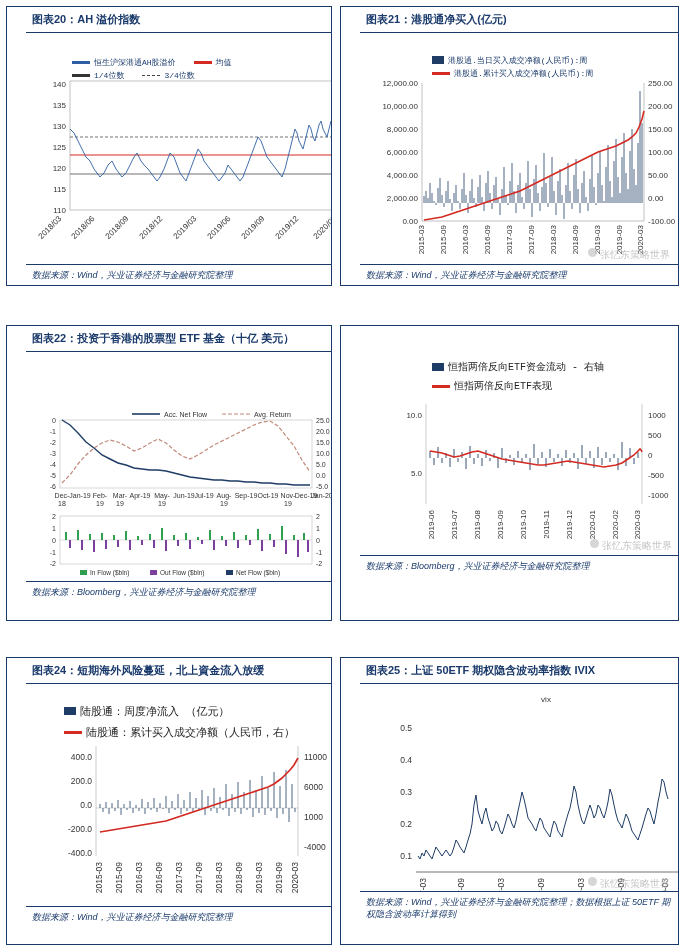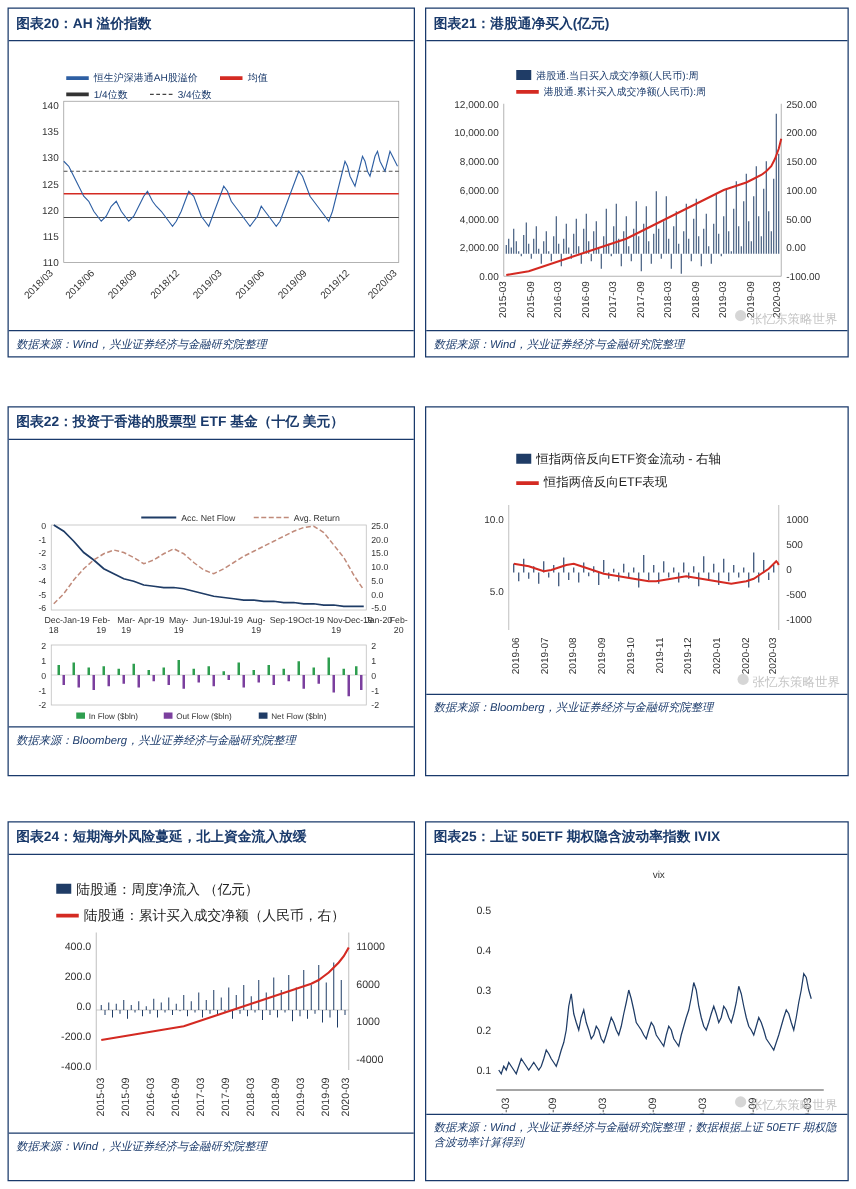--- a/index.html
+++ b/index.html
@@ -1,23 +1,23 @@
 <!DOCTYPE html>
 <html><head>
 <meta charset="utf-8">
 <style>
   html,body{margin:0;padding:0;background:#fff;}
   body{width:685px;height:951px;font-family:"Liberation Sans","DejaVu Sans",sans-serif;font-size:10px;color:#000;}
   .page{position:relative;width:685px;height:951px;}
-  .panel{position:absolute;border:1px solid #1a3a6b;box-sizing:border-box;background:#fff;}
+  .panel{position:absolute;border:1px solid #1a3a6b;box-sizing:border-box;background:#fff;padding-left:19px;}
   .ptitle{border-bottom:1px solid #1a3a6b;padding:5px 6px;font-weight:bold;font-size:11px;color:#1a3a6b;line-height:1.35;}
   .pbody{position:relative;overflow:hidden;}
   .psrc{border-top:1px solid #1a3a6b;padding:4px 6px;font-size:9px;color:#1a3a6b;font-style:italic;}
   svg{display:block;}
-  .legend{position:absolute;font-size:8px;color:#1a3a6b;}
+  .legend{position:absolute;font-size:8px;color:#1a3a6b;font-family:Liberation Mono, monospace;}
   .legend .row{display:flex;align-items:center;margin-bottom:2px;white-space:nowrap;}
   .swatch{display:inline-block;width:18px;height:3px;margin-right:4px;}
   .swatch.box{height:8px;width:12px;}
   .swatch.dash{height:0;border-top:1px dashed #444;margin-right:4px;width:18px;}
   .wm{position:absolute;right:6px;bottom:4px;font-size:10px;color:#bbb;opacity:.85;display:flex;align-items:flex-start;}
   .wm .dot{display:inline-block;width:9px;height:9px;border-radius:50%;background:#cfcfcf;margin-right:3px;}
 </style>
 </head>
 <body>
 

